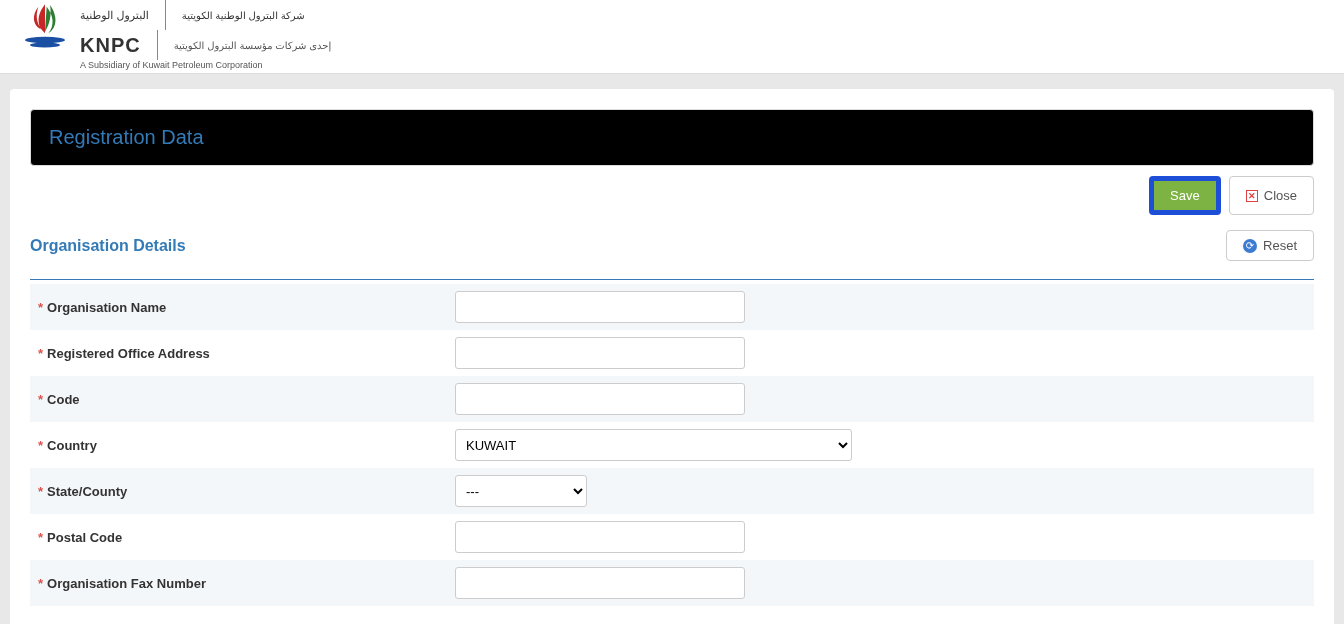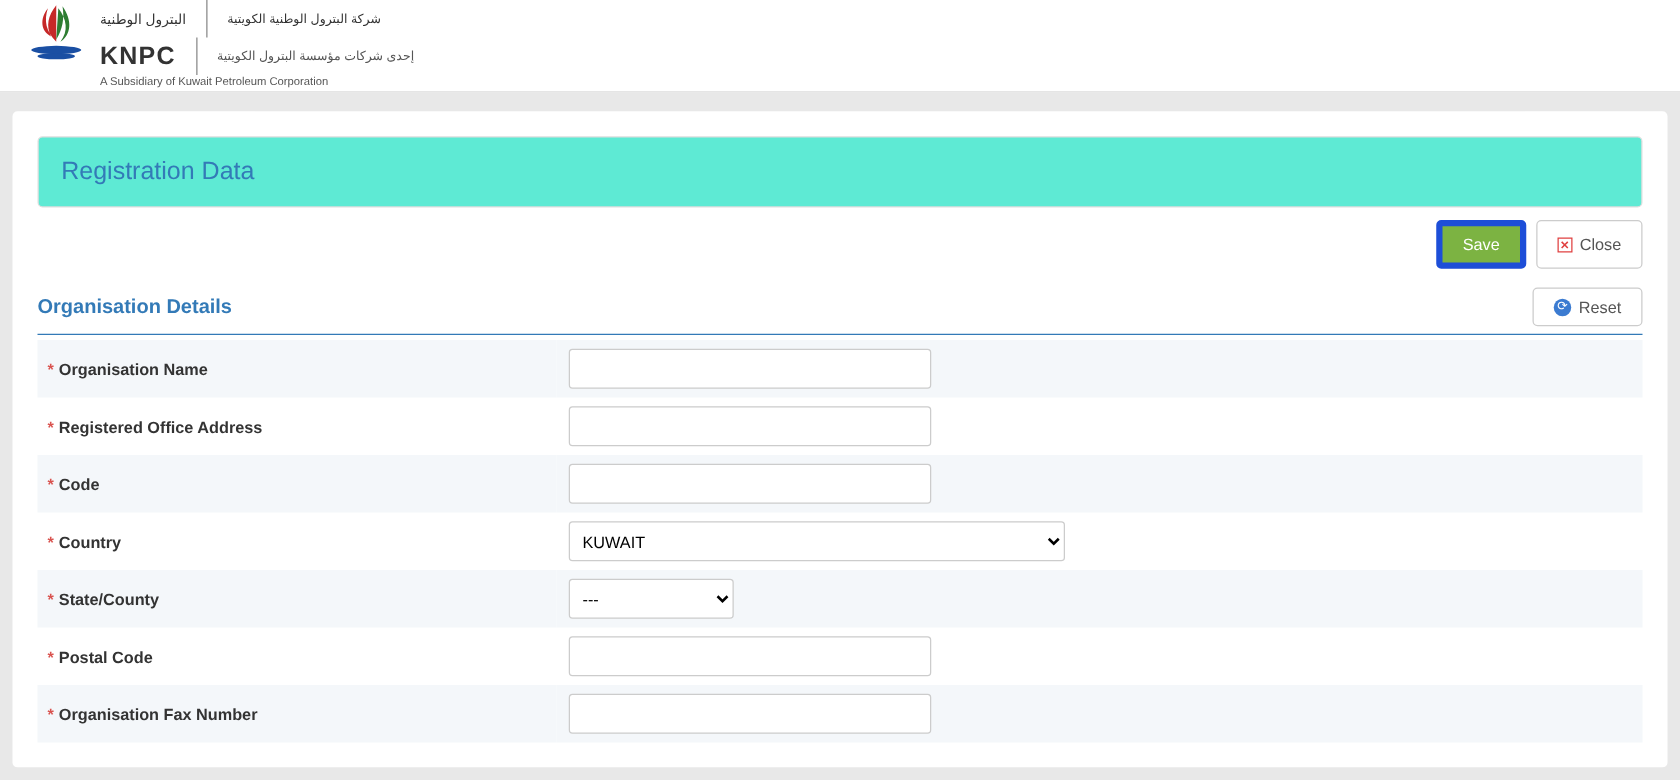--- a/index.html
+++ b/index.html
@@ -29,21 +29,21 @@
   .logo-sub { font-size: 9px; color: #555; }
   .vbar { display:inline-block; width:1px; height:30px; background:#888; margin: 0 8px;}
   
   .card-outer {
     margin: 15px 10px 0 10px;
     background: #fff;
     border-radius: 4px;
     padding: 20px;
   }
   .panel-heading {
-    background: #5eead4;
+    background: #000000;
     border: 1px solid #ddd;
     border-radius: 4px;
     padding: 16px 18px;
     color: #337ab7;
     font-size: 20px;
     font-weight: 400;
     margin-bottom: 10px;
   }
   .top-buttons {
     display: flex;
@@ -93,21 +93,21 @@
     color:#fff;
     font-size:10px;
     line-height:14px;
     text-align:center;
   }
   .section-head {
     display:flex;
     justify-content: space-between;
     align-items: center;
     border-bottom: 1px solid #337ab7;
-    padding-bottom: 6px;
+    padding-bottom: 18px;
     margin-bottom: 4px;
   }
   .section-title {
     color: #337ab7;
     font-weight: bold;
     font-size: 16px;
   }
   .form-table { width: 100%; border-collapse: collapse; }
   .form-row { }
   .form-row:nth-child(odd) .label-cell,

